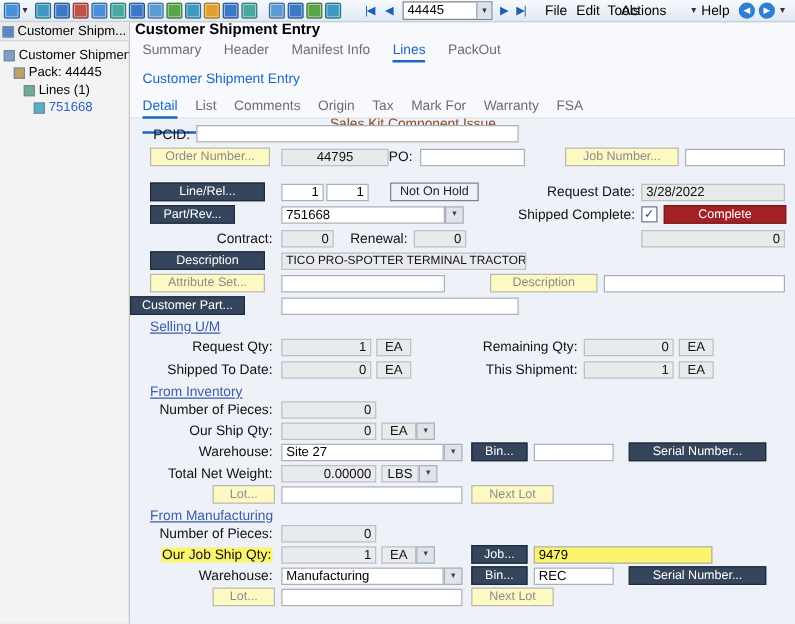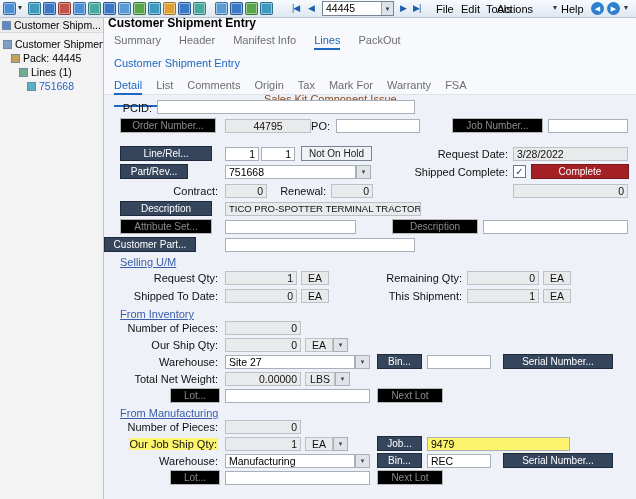--- a/index.html
+++ b/index.html
@@ -42,22 +42,22 @@
   .lbl { position:absolute; font-size:11px; color:#111; text-align:right; white-space:nowrap; }
   .fld { position:absolute; height:14px; font-size:10.5px; line-height:12px; border:1px solid #bcc1c8;
          background:#e9eaec; color:#111; padding:0 3px; overflow:hidden; white-space:nowrap; }
   .num { text-align:right; }
   .ctr { text-align:center; }
   .inp { position:absolute; height:14px; border:1px solid #a9b0ba; background:#fff;
          font:10.5px "Liberation Sans", sans-serif; padding:0 3px; outline:none; }
   .btn-dark, .btn-gray, .btn-light, .btn-red { position:absolute; height:15px; font-size:10px; text-align:center;
          line-height:13px; cursor:pointer; overflow:hidden; white-space:nowrap; }
   .btn-dark { background:#35455c; color:#fff; border:1px solid #1f2b3a; }
-  .btn-gray { background:#000000; color:#8b8b8b; border:1px solid #b8b8b8; }
-  .btn-light { background:#eef1f5; color:#222; border:1px solid #7a8594; }
+  .btn-gray { background:#fef9c3; color:#8b8b8b; border:1px solid #b8b8b8; }
+  .btn-light { background:#eef1f5; color:#222; border:1px solid #7a8594;margin-left:11px; }
   .btn-red { background:#a32125; color:#fff; border:1px solid #7c171b; }
   .dd { position:absolute; width:15px; height:14px; background:#e0e4e9; border:1px solid #a9b0ba;
         font-size:7px; text-align:center; line-height:12px; color:#444; cursor:pointer; }
   .sect { position:absolute; font-size:11px; color:#3a5dab; text-decoration:underline; }
   .cbx { position:absolute; width:13px; height:13px; background:#fff; border:1px solid #6e7884;
          font-size:10px; line-height:11px; text-align:center; color:#1a458f; cursor:pointer; }
   .hl-lbl span { background:#fbf46c; padding:0 1px; }
   .inp.hl { background:#fbf46c; }
 </style>
 </head>

